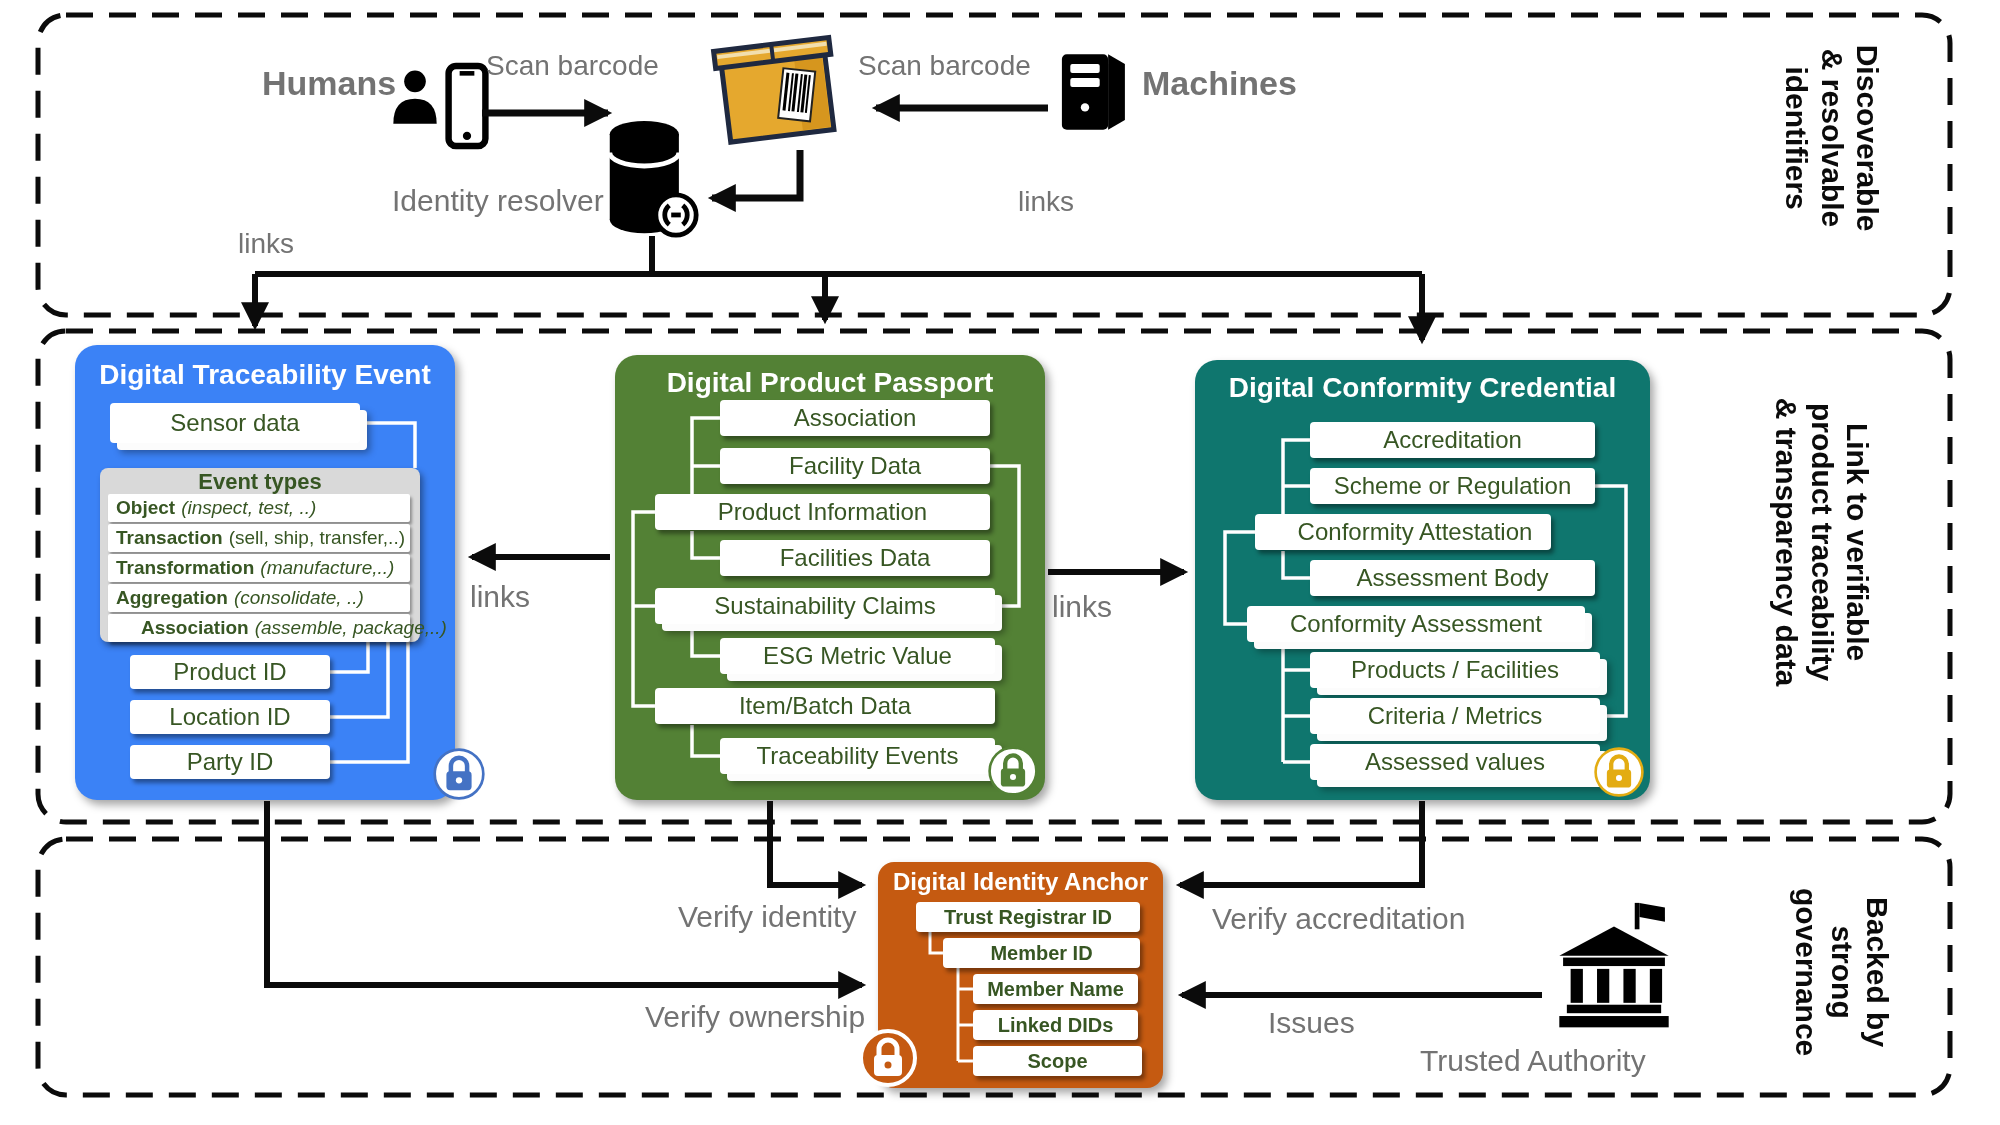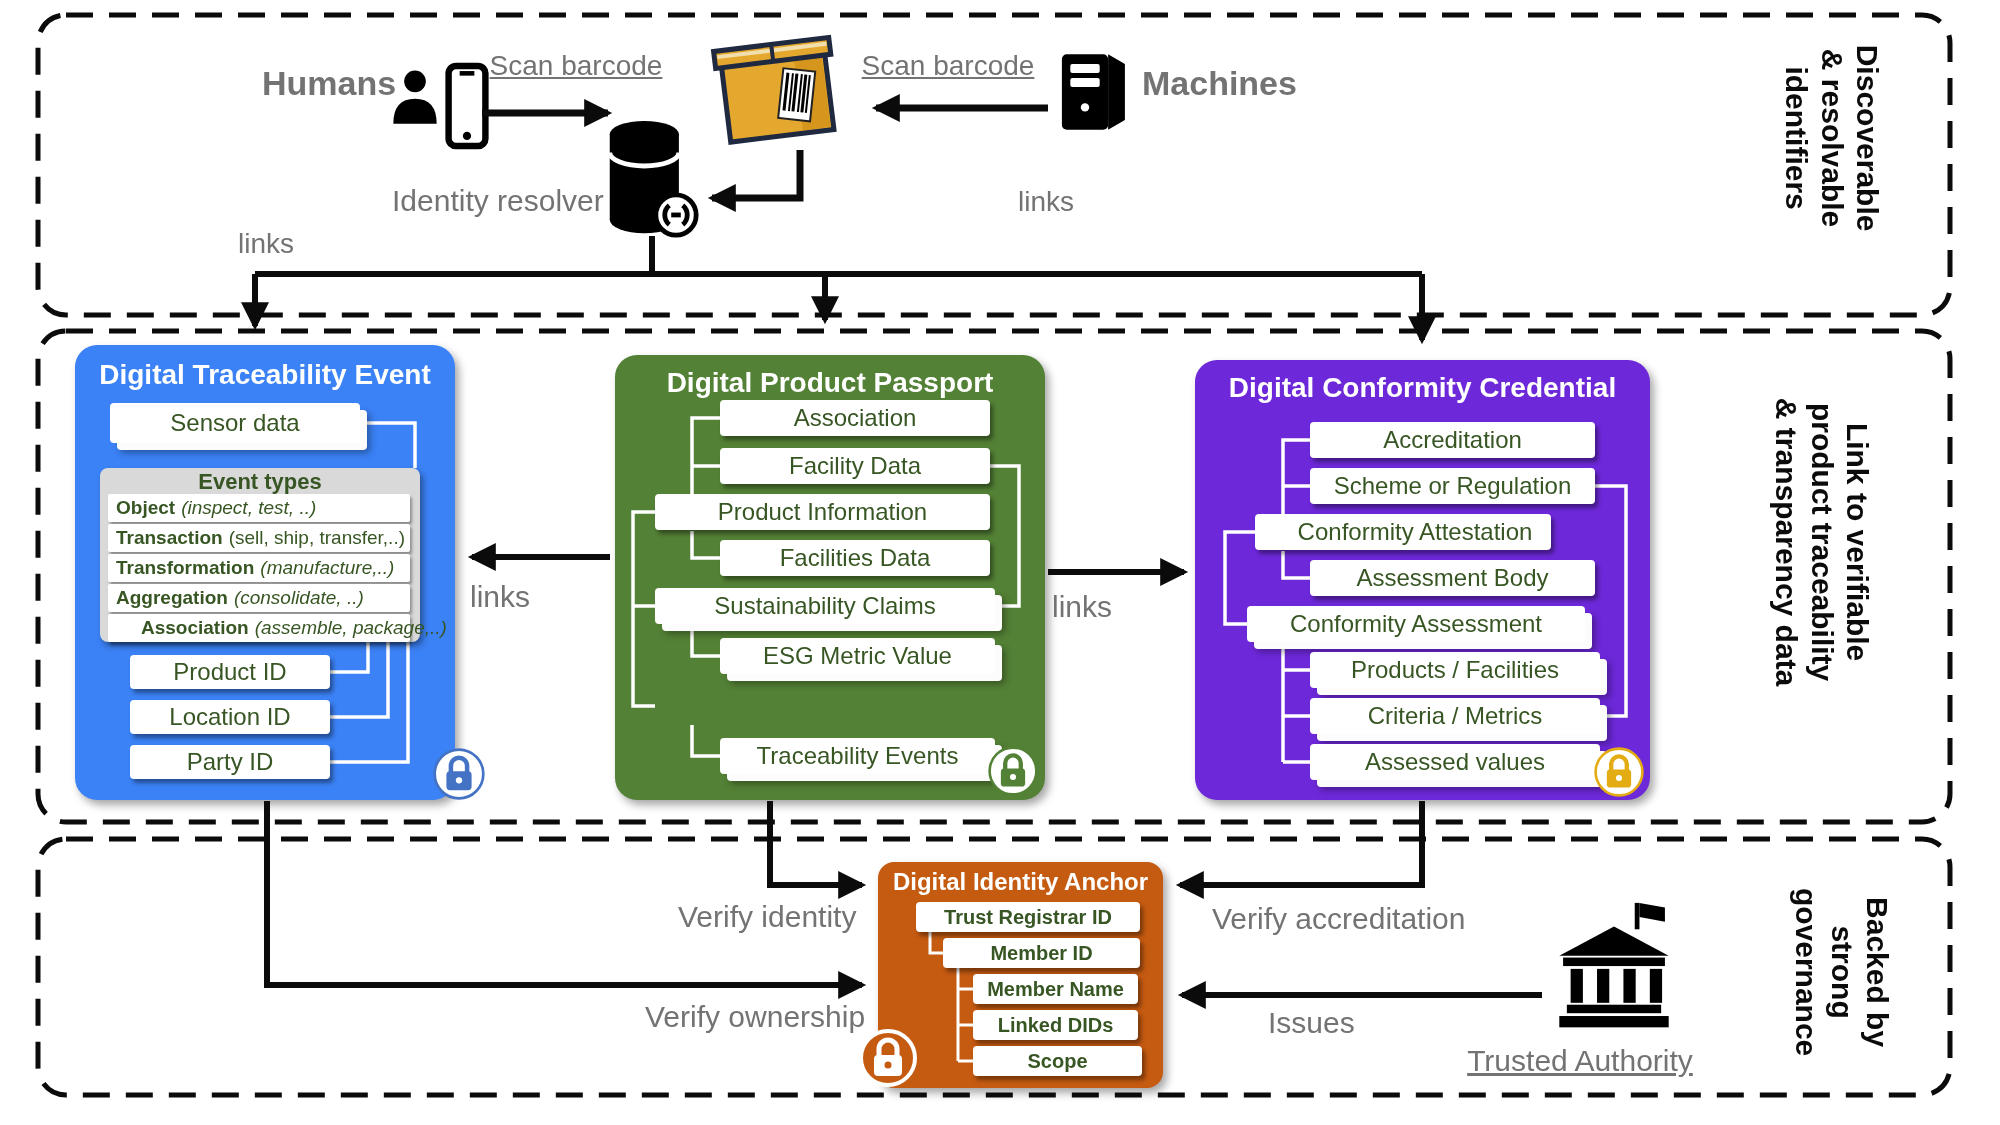--- a/index.html
+++ b/index.html
@@ -1,30 +1,30 @@
 <!DOCTYPE html>
 <html><head>
 <meta charset="utf-8">
 <style>
   html,body{margin:0;padding:0;background:#ffffff;}
   .canvas{position:relative;width:2000px;height:1125px;background:#ffffff;overflow:hidden;
           font-family:"Liberation Sans",sans-serif;color:#0b0b0b;}
   .lbl{position:absolute;font-size:28px;color:#737373;white-space:nowrap;z-index:6;}
   .lbl.big{font-size:34px;font-weight:700;}
-  .lbl.center{text-align:center;white-space:normal;text-decoration:underline;}
+  .lbl.center{text-align:left;white-space:normal;}
   .vlabel{position:absolute;z-index:2;font-weight:700;font-size:30px;line-height:1.18;
           text-align:center;white-space:pre-line;transform:rotate(90deg);}
   .box{position:absolute;border-radius:22px;z-index:1;box-shadow:4px 5px 8px rgba(0,0,0,.35);}
   .box .title{position:absolute;left:0;right:0;text-align:center;color:#fff;font-weight:700;z-index:2;}
   .box svg.wire{position:absolute;left:0;top:0;z-index:0;}
   .chip{position:absolute;background:#fff;border-radius:4px;color:#375623;display:flex;
         align-items:center;justify-content:center;z-index:2;font-size:24px;
         box-shadow:3px 4px 4px rgba(0,0,0,.4);}
   .chip.stacked{box-shadow:7px 7px 0 #fcfcfc,10px 10px 7px rgba(0,0,0,.35);}
-  .dte{background:#3b82f6;} .dpp{background:#538135;} .dcc{background:#6d28d9;} .dia{background:#C55A11;}
+  .dte{background:#3b82f6;} .dpp{background:#538135;} .dcc{background:#0f766e;} .dia{background:#C55A11;}
   .panel{position:absolute;background:#D9D9D9;border-radius:8px;z-index:1;box-shadow:3px 4px 6px rgba(0,0,0,.4);}
   .panel .phead{position:absolute;left:0;right:0;top:1px;text-align:center;font-weight:700;
                 font-size:22px;color:#375623;}
   .strip{position:absolute;background:#fff;height:28px;display:flex;align-items:center;
          padding-left:8px;box-sizing:border-box;font-size:19px;color:#375623;
          box-shadow:2px 3px 3px rgba(0,0,0,.35);border-radius:2px;z-index:2;white-space:nowrap;}
   .strip b{font-weight:700;}
   .strip .rest{margin-left:6px;}
   .strip.it .rest{font-style:italic;}
   .lock{position:absolute;z-index:3;}
@@ -167,20 +167,21 @@
         <path d="M105,401 H77 V370"></path>
         <path d="M375,111 H404 V251 H382"></path>
       </g>
     </svg>
     <div class="chip" style="left:105px;top:45px;width:270px;height:36px;">Association</div>
     <div class="chip" style="left:105px;top:93px;width:270px;height:36px;">Facility Data</div>
     <div class="chip" style="left:40px;top:139px;width:335px;height:36px;">Product Information</div>
     <div class="chip" style="left:105px;top:185px;width:270px;height:36px;">Facilities Data</div>
     <div class="chip stacked" style="left:40px;top:233px;width:340px;height:36px;">Sustainability Claims</div>
     <div class="chip stacked" style="left:105px;top:283px;width:275px;height:36px;">ESG Metric Value</div>
+    <div class="chip" style="left:40px;top:333px;width:340px;height:36px;">Item/Batch Data</div>
     <div class="chip stacked" style="left:105px;top:383px;width:275px;height:36px;">Traceability Events</div>
     <svg class="lock" style="left:372px;top:390px;" width="52" height="52" viewBox="0 0 60 60">
       <circle cx="30" cy="30" r="27" fill="#fff" stroke="#538135" stroke-width="3"></circle>
       <path d="M21,28 v-7 a9,9 0 0 1 18,0 v7" fill="none" stroke="#538135" stroke-width="5"></path>
       <rect x="16" y="27" width="28" height="21" rx="4" fill="#538135"></rect>
       <circle cx="30" cy="37" r="3.5" fill="#fff"></circle>
     </svg>
   </div>
 
   <div class="box dcc" style="left:1195px;top:360px;width:455px;height:440px;">

